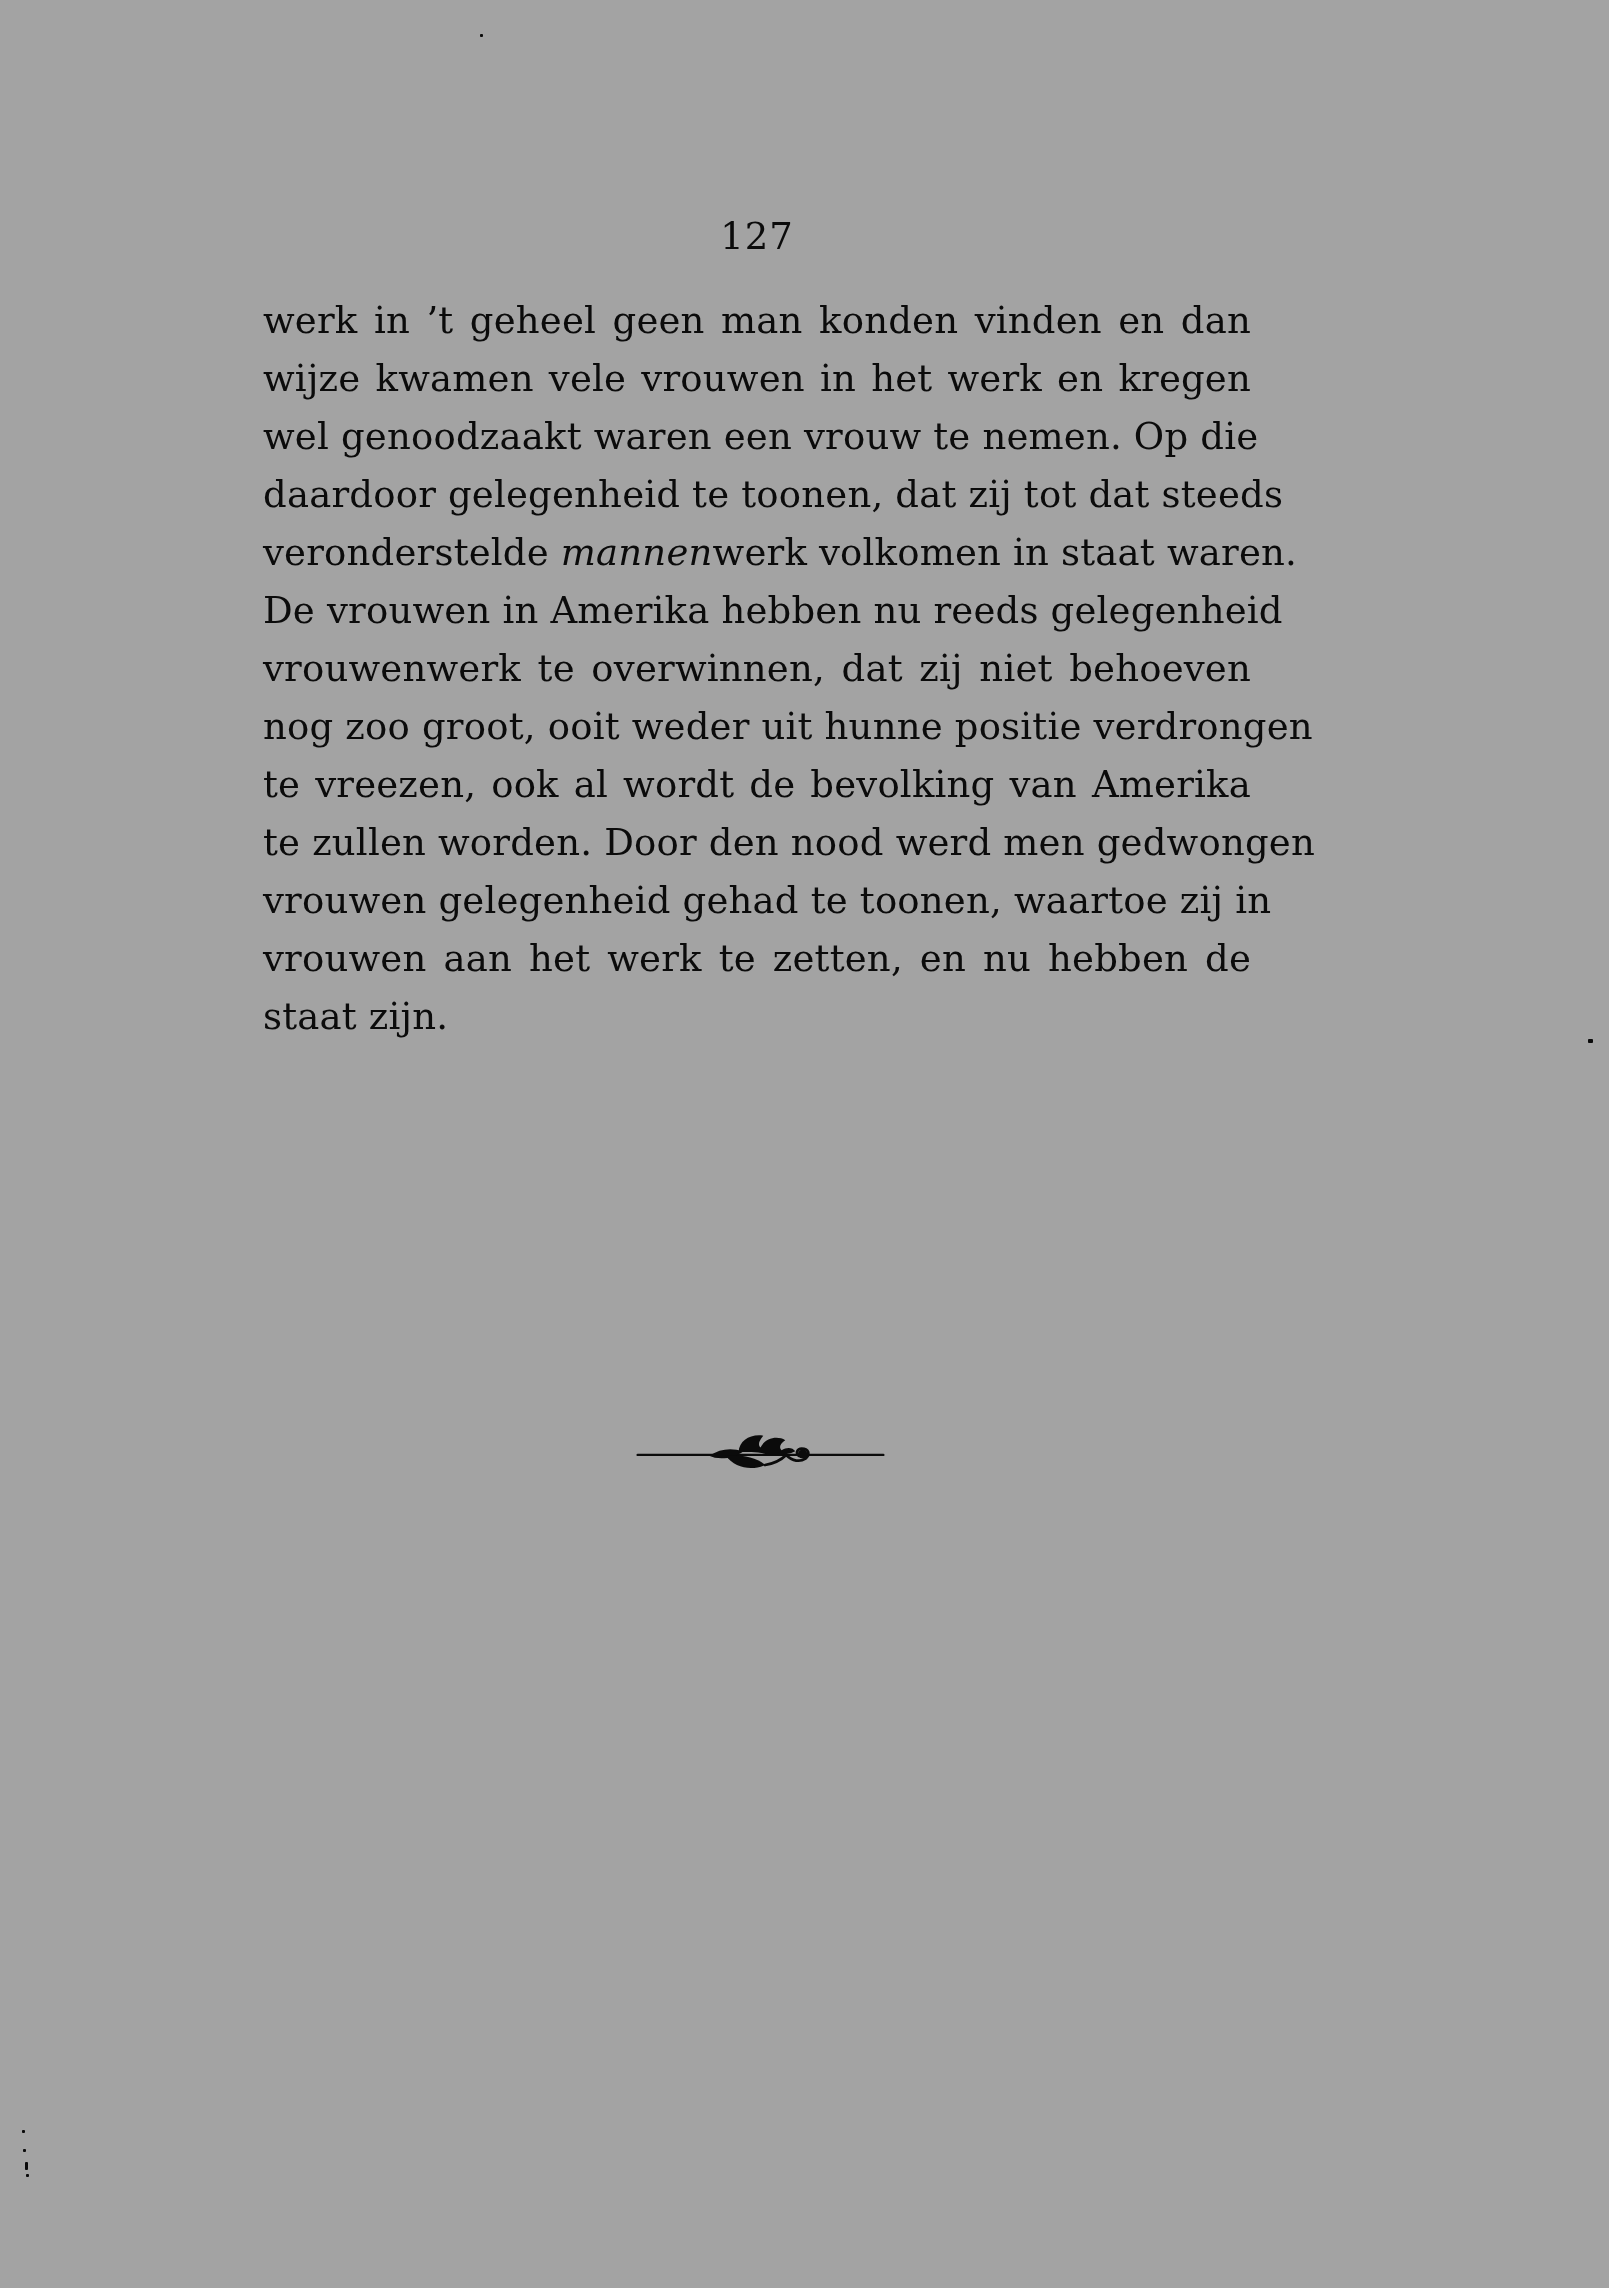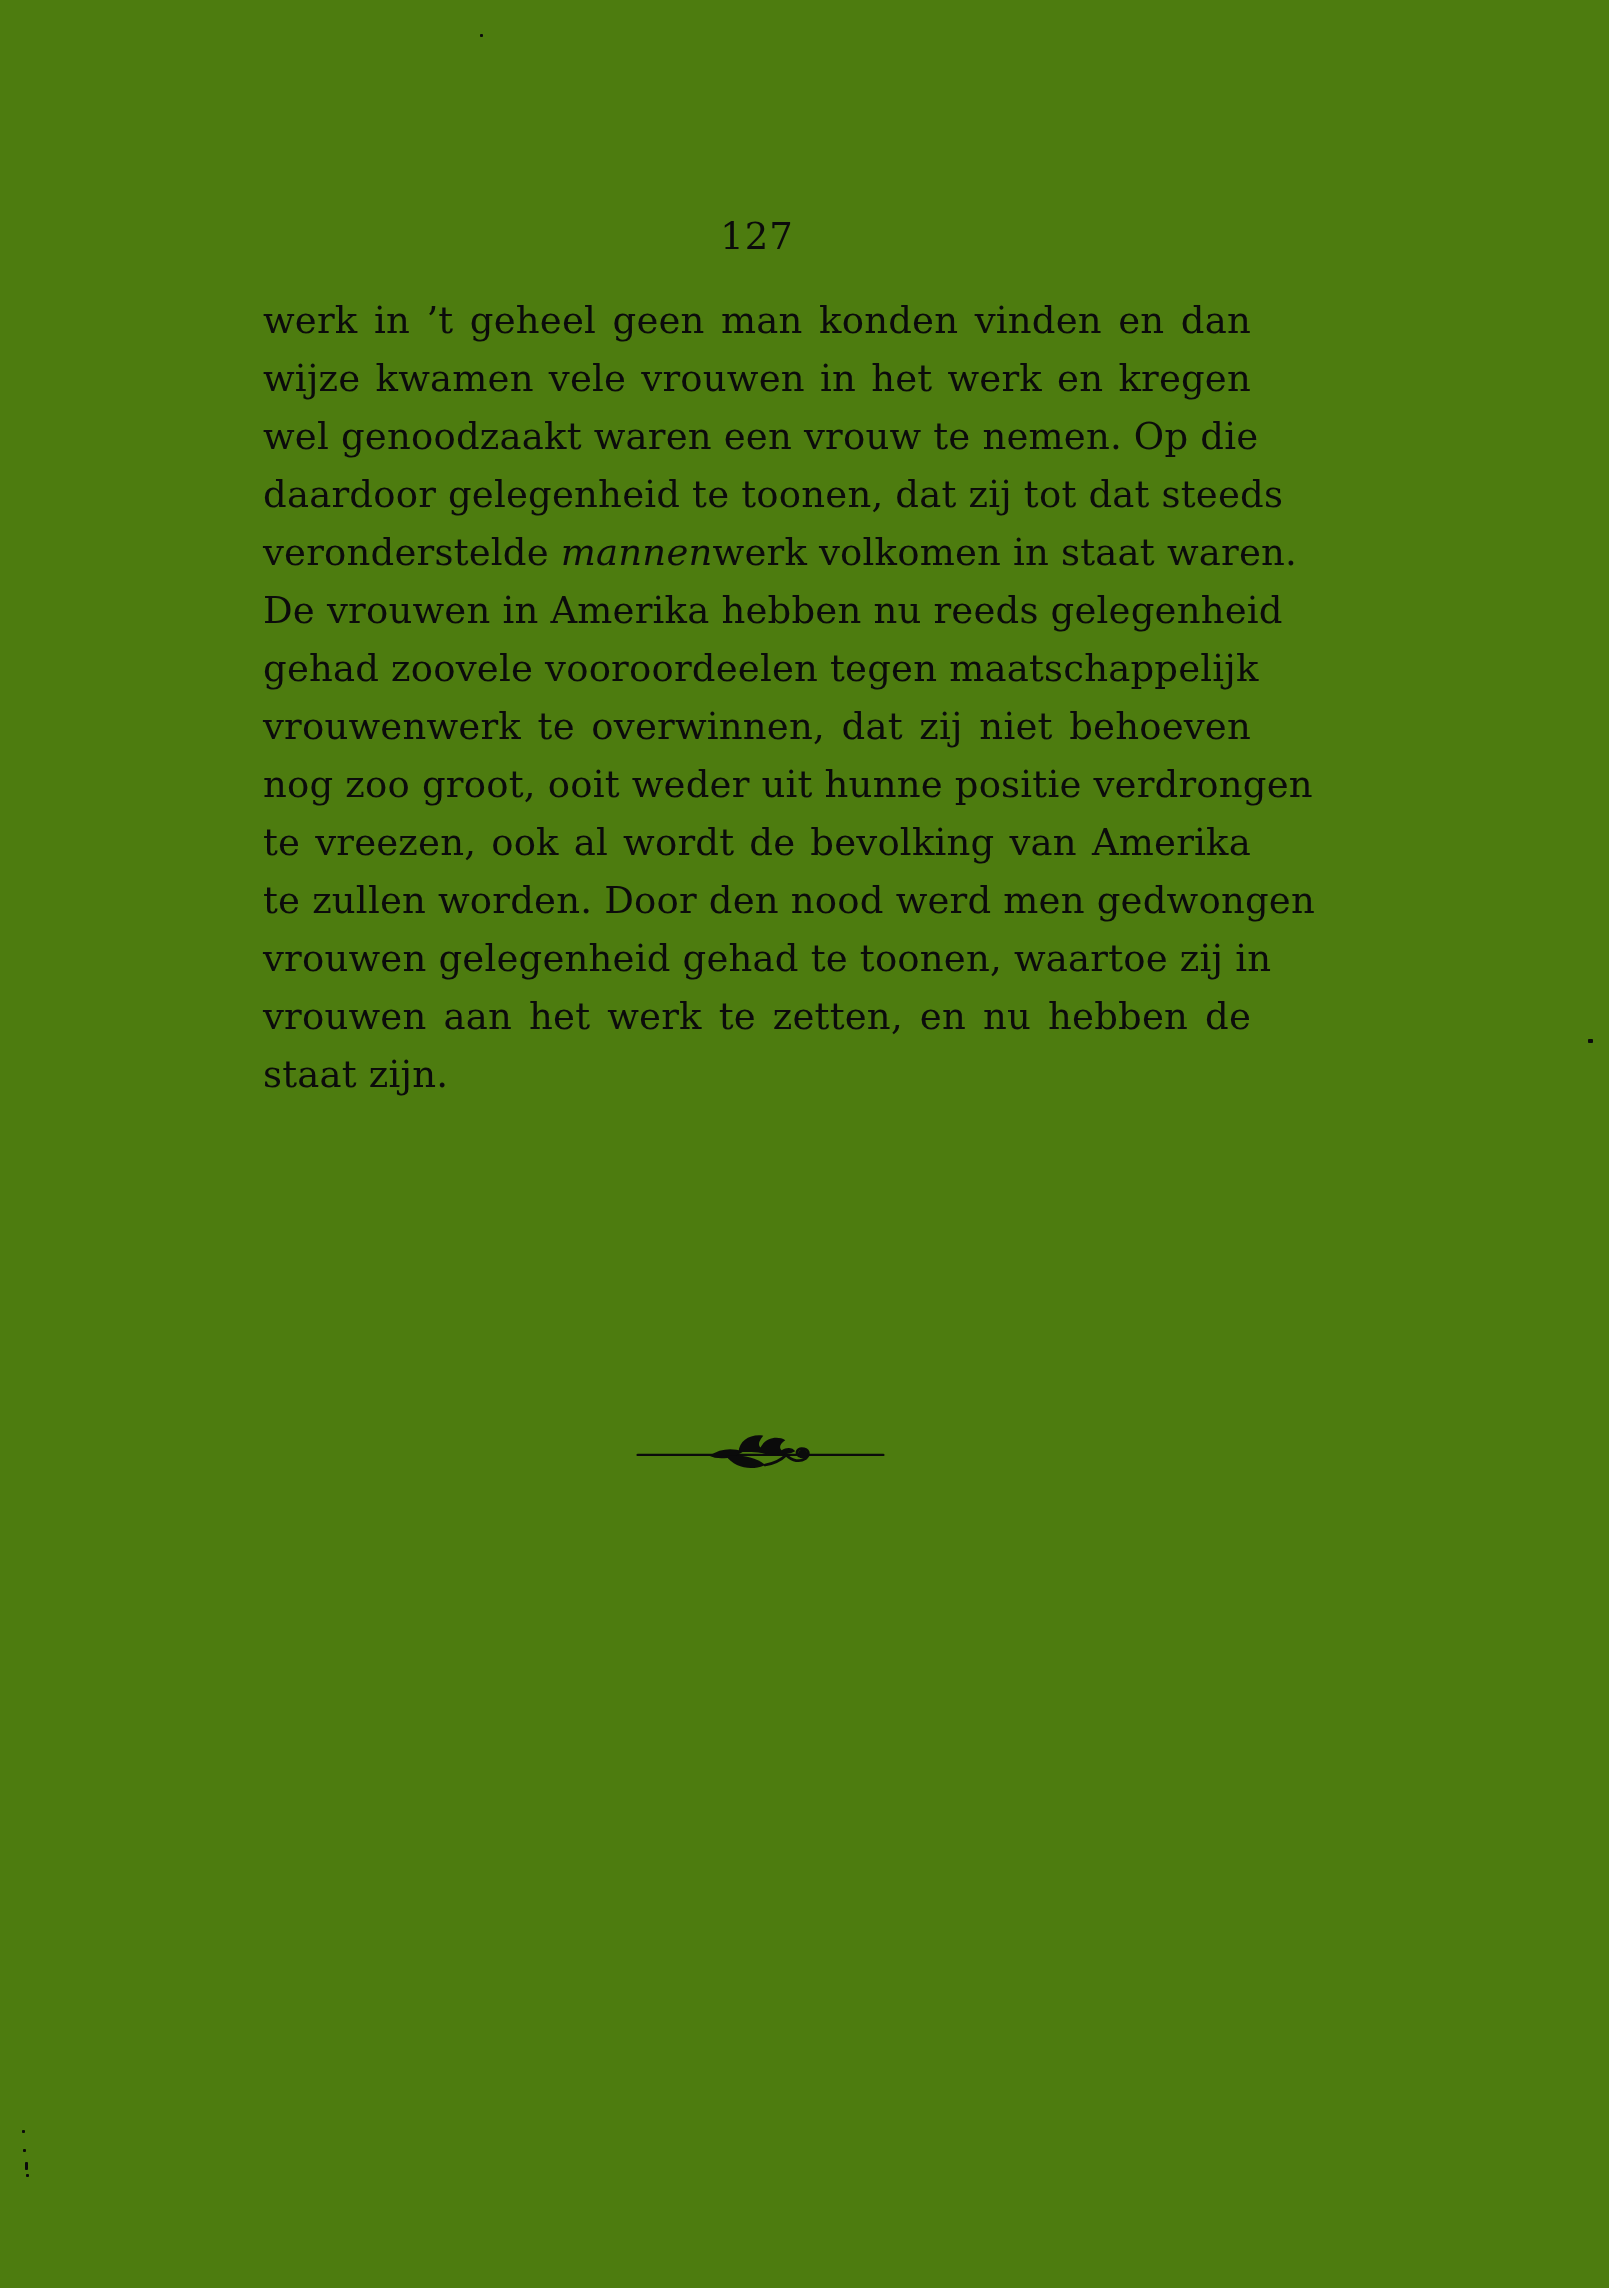--- a/index.html
+++ b/index.html
@@ -1,20 +1,20 @@
 <!DOCTYPE html>
 <html style="font-size:14.8px"><head>
 <meta charset="utf-8">
 <style>
   html, body { margin: 0; padding: 0; background: #ffffff; }
   .page {
     position: relative;
     width: 1610px;
     height: 2289px;
-    background: #4d7c0f;
+    background: #a3a3a3;
     font-family: "DejaVu Serif", serif;
     color: #0b0b0b;
     overflow: hidden;
   }
   .page-number {
     position: absolute;
     top: 208px;
     left: 263px;
     width: 988px;
     text-align: center;
@@ -69,21 +69,20 @@
 
   <div class="page-number">127</div>
 
   <div class="text-block">
     <div class="line">werk in ’t geheel geen man konden vinden en dan</div>
     <div class="line">wijze kwamen vele vrouwen in het werk en kregen</div>
     <div class="line">wel genoodzaakt waren een vrouw te nemen. Op die</div>
     <div class="line">daardoor gelegenheid te toonen, dat zij tot dat steeds</div>
     <div class="line"><span>veronderstelde </span><span class="italic">mannen</span><span>werk volkomen in staat waren.</span></div>
     <div class="line">De vrouwen in Amerika hebben nu reeds gelegenheid</div>
-    <div class="line">gehad zoovele vooroordeelen tegen maatschappelijk</div>
     <div class="line">vrouwenwerk te overwinnen, dat zij niet behoeven</div>
     <div class="line">nog zoo groot, ooit weder uit hunne positie verdrongen</div>
     <div class="line">te vreezen, ook al wordt de bevolking van Amerika</div>
     <div class="line">te zullen worden. Door den nood werd men gedwongen</div>
     <div class="line">vrouwen gelegenheid gehad te toonen, waartoe zij in</div>
     <div class="line">vrouwen aan het werk te zetten, en nu hebben de</div>
     <div class="line last">staat zijn.</div>
   </div>
 
   <div class="divider">

